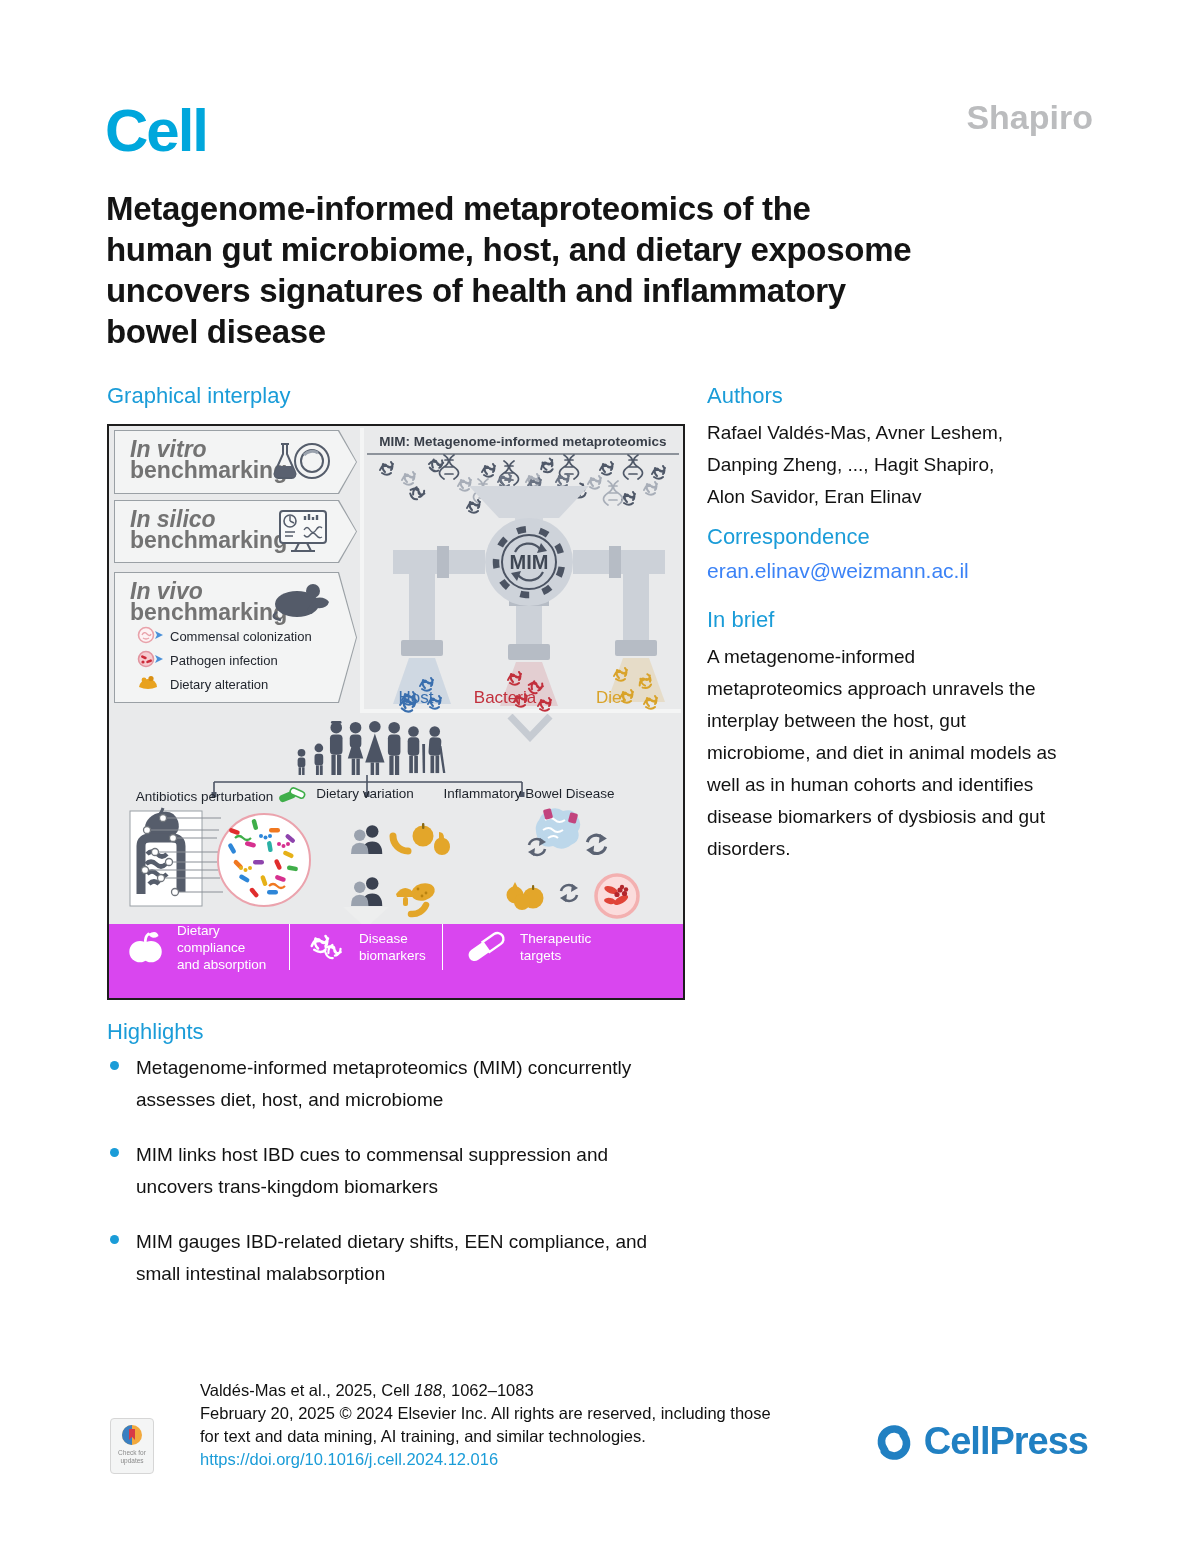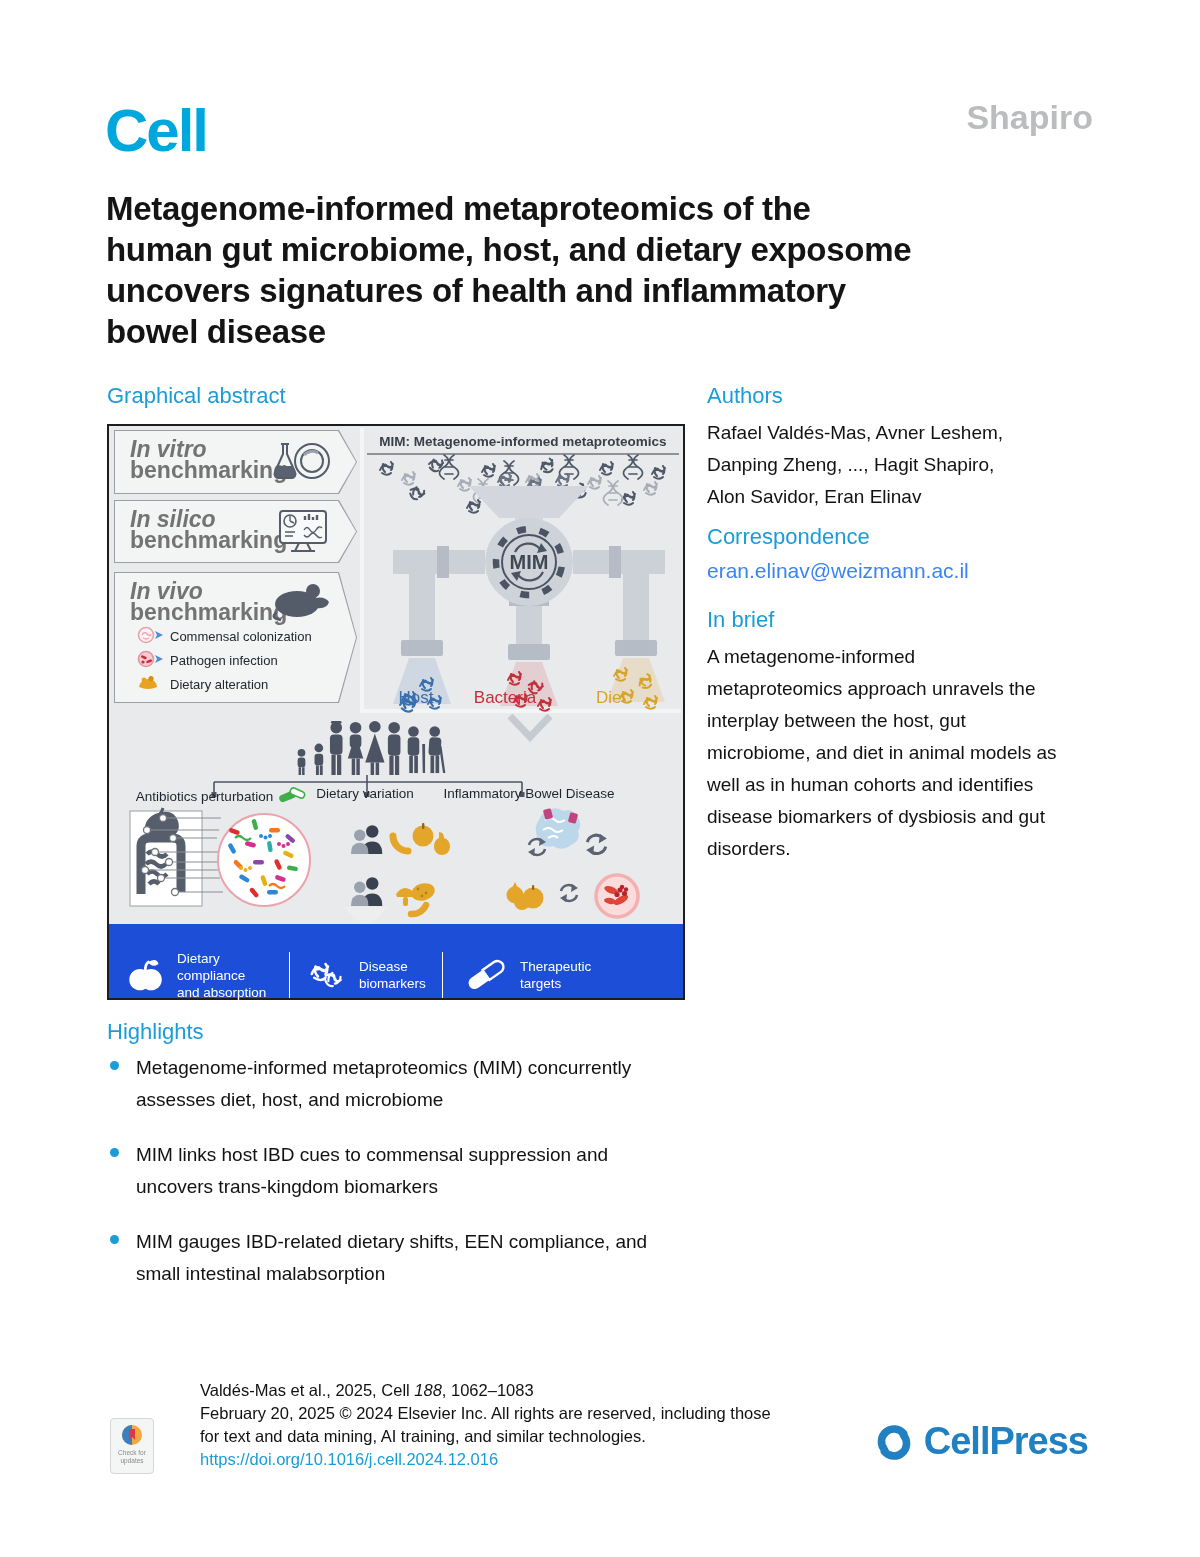--- a/index.html
+++ b/index.html
@@ -27,21 +27,21 @@
       clip-path:polygon(0 0,calc(100% - 18px) 0,100% 50%,calc(100% - 18px) 100%,0 100%);}
   .chev .chev-content{position:absolute;inset:0;padding:9px 30px 0 16px;}
   .panel-title{font-size:23px;font-weight:bold;color:#737373;line-height:21px;}
   .panel-title .it{font-style:italic;}
   .vivo-bullet{display:flex;align-items:center;font-size:13px;color:#23272f;margin:3px 0 0 6px;height:21px;}
   .vivo-bullet .bicon{width:34px;flex:none;}
   .mim-header{font-size:13.5px;font-weight:bold;color:#393f49;text-align:center;
       border-bottom:2px solid #8d939b;padding-bottom:4px;}
   .stream-label{font-size:17px;text-align:center;}
   .cohort-label{font-size:13.5px;color:#1e232b;text-align:center;display:flex;align-items:center;justify-content:center;gap:5px;}
-  .dark-bar{position:absolute;left:0;right:0;bottom:0;height:74px;background:#1d4ed8;display:flex;align-items:flex-end;color:#fff;}
+  .dark-bar{position:absolute;left:0;right:0;bottom:0;height:74px;background:#d946ef;display:flex;align-items:flex-start;color:#fff;}
   .bar-cell{display:flex;align-items:center;height:46px;box-sizing:border-box;}
   .bar-label{font-size:13.5px;line-height:17px;white-space:pre-line;margin-left:13px;}
   .bar-sep{width:1px;height:46px;background:#ffffff;flex:none;}
   .notch{position:absolute;width:0;height:0;border-left:23px solid transparent;border-right:23px solid transparent;
          border-top:21px solid #edeeee;}
   .badge{width:44px;height:56px;background:#f4f5f5;border:1px solid #d6d6d6;border-radius:4px;
          display:flex;flex-direction:column;align-items:center;padding-top:4px;box-sizing:border-box;}
   .badge-txt{font-size:6.5px;color:#8a8a8a;text-align:center;line-height:7.5px;margin-top:2px;width:36px;}
   .cellpress{display:flex;align-items:center;gap:9px;}
   .cellpress-name{font-size:38px;font-weight:bold;color:#2180c2;letter-spacing:-1px;}
@@ -74,21 +74,21 @@
     </defs>
   </svg>
 
   <div class="abs cell-logo" style="left:105px;top:96px;">Cell</div>
   <div class="abs article-type" style="right:107px;top:98px;">Shapiro</div>
   <div class="abs paper-title" style="left:106px;top:188px;width:1010px;">Metagenome-informed metaproteomics of the
 human gut microbiome, host, and dietary exposome
 uncovers signatures of health and inflammatory
 bowel disease</div>
 
-  <div class="abs sec-h" style="left:107px;top:383px;">Graphical abstract</div>
+  <div class="abs sec-h" style="left:107px;top:383px;">Graphical interplay</div>
 
   <div class="abs ga-box" style="left:107px;top:424px;">
 
     <div class="abs" style="left:251px;top:2px;width:4px;height:283px;background:#f4f5f5;"></div>
     <div class="abs" style="left:251px;top:283px;width:321px;height:4px;background:#f4f5f5;"></div>
 
     <div class="chev" style="top:4px;height:64px;">
       <div class="chev-outer"></div>
       <div class="chev-inner"></div>
       <div class="chev-content">

